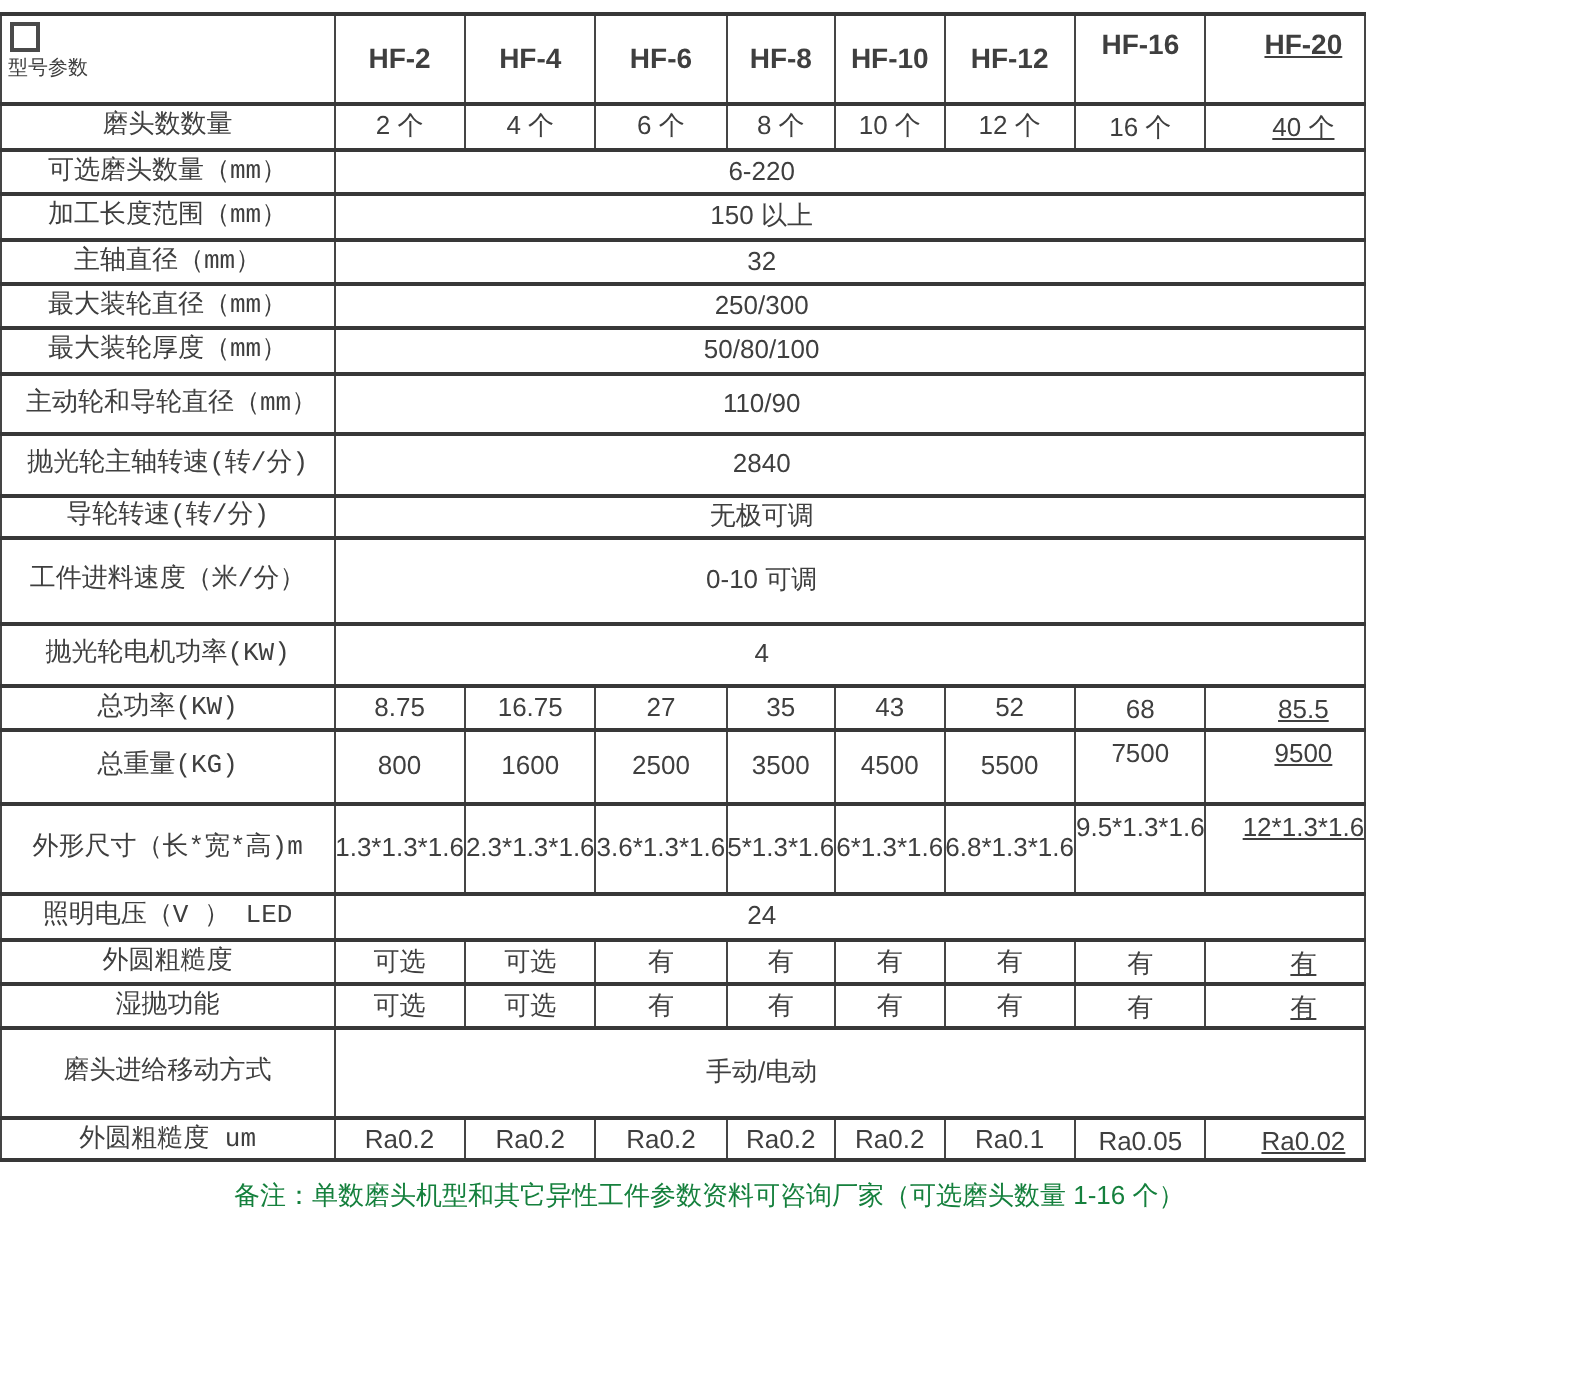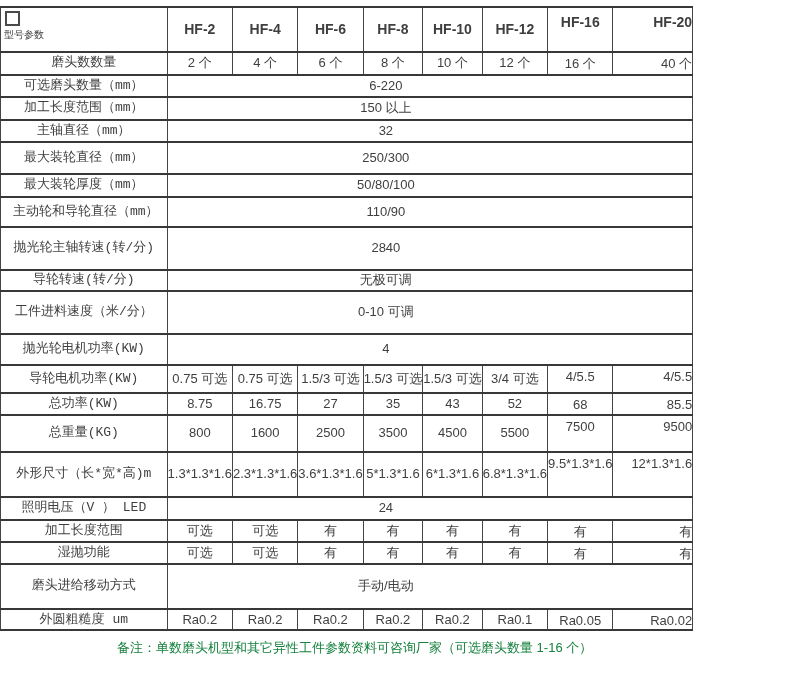--- a/index.html
+++ b/index.html
@@ -26,21 +26,21 @@
     font-size: 13px;
     line-height: 1.25;
     white-space: nowrap;
     background: #ffffff;
   }
   th { font-size: 14px; font-weight: bold; }
   
   th:nth-child(8), th:nth-child(9) { vertical-align: top; padding-top: 6px; }
   td:nth-child(8), td:nth-child(9) { vertical-align: top; padding-top: 3px; }
   
-  th:nth-child(9), td:nth-child(9) { text-align: right; padding-left: 18px; }
+  th:nth-child(9), td:nth-child(9) { text-align: center; padding-left: 18px; text-decoration: underline; }
   
   td.span { padding-right: 88px; text-align: center; }
   td.label { white-space: normal; font-size: 13px; padding: 0 2px; font-family: Liberation Mono, monospace; }
   td.label.left { text-align: left; padding-left: 12px; padding-right: 8px; }
   td.corner { vertical-align: top; text-align: left; padding: 2px 0 0 2px; }
   .imgbox {
     display: block;
     width: 15px; height: 15px;
     border: 2px solid #4a4a4a;
     margin: 1px 0 3px 2px;
@@ -90,58 +90,47 @@
           <td class="span" colspan="8">6-220</td>
         </tr>
         <tr style="height:23px">
           <td class="label">加工长度范围（mm）</td>
           <td class="span" colspan="8">150 以上</td>
         </tr>
         <tr style="height:22px">
           <td class="label">主轴直径（mm）</td>
           <td class="span" colspan="8">32</td>
         </tr>
-        <tr style="height:32px">
+        <tr style="height:22px">
           <td class="label">最大装轮直径（mm）</td>
           <td class="span" colspan="8">250/300</td>
         </tr>
         <tr style="height:23px">
           <td class="label">最大装轮厚度（mm）</td>
           <td class="span" colspan="8">50/80/100</td>
         </tr>
         <tr style="height:30px">
           <td class="label left">主动轮和导轮直径（mm）</td>
           <td class="span" colspan="8">110/90</td>
         </tr>
-        <tr style="height:43px">
+        <tr style="height:31px">
           <td class="label">抛光轮主轴转速(转/分)</td>
           <td class="span" colspan="8">2840</td>
         </tr>
         <tr style="height:21px">
           <td class="label">导轮转速(转/分)</td>
           <td class="span" colspan="8">无极可调</td>
         </tr>
         <tr style="height:43px">
           <td class="label">工件进料速度（米/分）</td>
           <td class="span" colspan="8">0-10 可调</td>
         </tr>
         <tr style="height:31px">
           <td class="label">抛光轮电机功率(KW)</td>
           <td class="span" colspan="8">4</td>
-        </tr>
-        <tr style="height:28px">
-          <td class="label">导轮电机功率(KW)</td>
-          <td>0.75 可选</td>
-          <td>0.75 可选</td>
-          <td>1.5/3 可选</td>
-          <td>1.5/3 可选</td>
-          <td>1.5/3 可选</td>
-          <td>3/4 可选</td>
-          <td>4/5.5</td>
-          <td>4/5.5</td>
         </tr>
         <tr style="height:22px">
           <td class="label">总功率(KW)</td>
           <td>8.75</td>
           <td>16.75</td>
           <td>27</td>
           <td>35</td>
           <td>43</td>
           <td>52</td>
           <td>68</td>
@@ -167,21 +156,21 @@
           <td>6*1.3*1.6</td>
           <td>6.8*1.3*1.6</td>
           <td>9.5*1.3*1.6</td>
           <td>12*1.3*1.6</td>
         </tr>
         <tr style="height:23px">
           <td class="label">照明电压（V ） LED</td>
           <td class="span" colspan="8">24</td>
         </tr>
         <tr style="height:22px">
-          <td class="label">加工长度范围</td>
+          <td class="label">外圆粗糙度</td>
           <td>可选</td>
           <td>可选</td>
           <td>有</td>
           <td>有</td>
           <td>有</td>
           <td>有</td>
           <td>有</td>
           <td>有</td>
         </tr>
         <tr style="height:22px">

